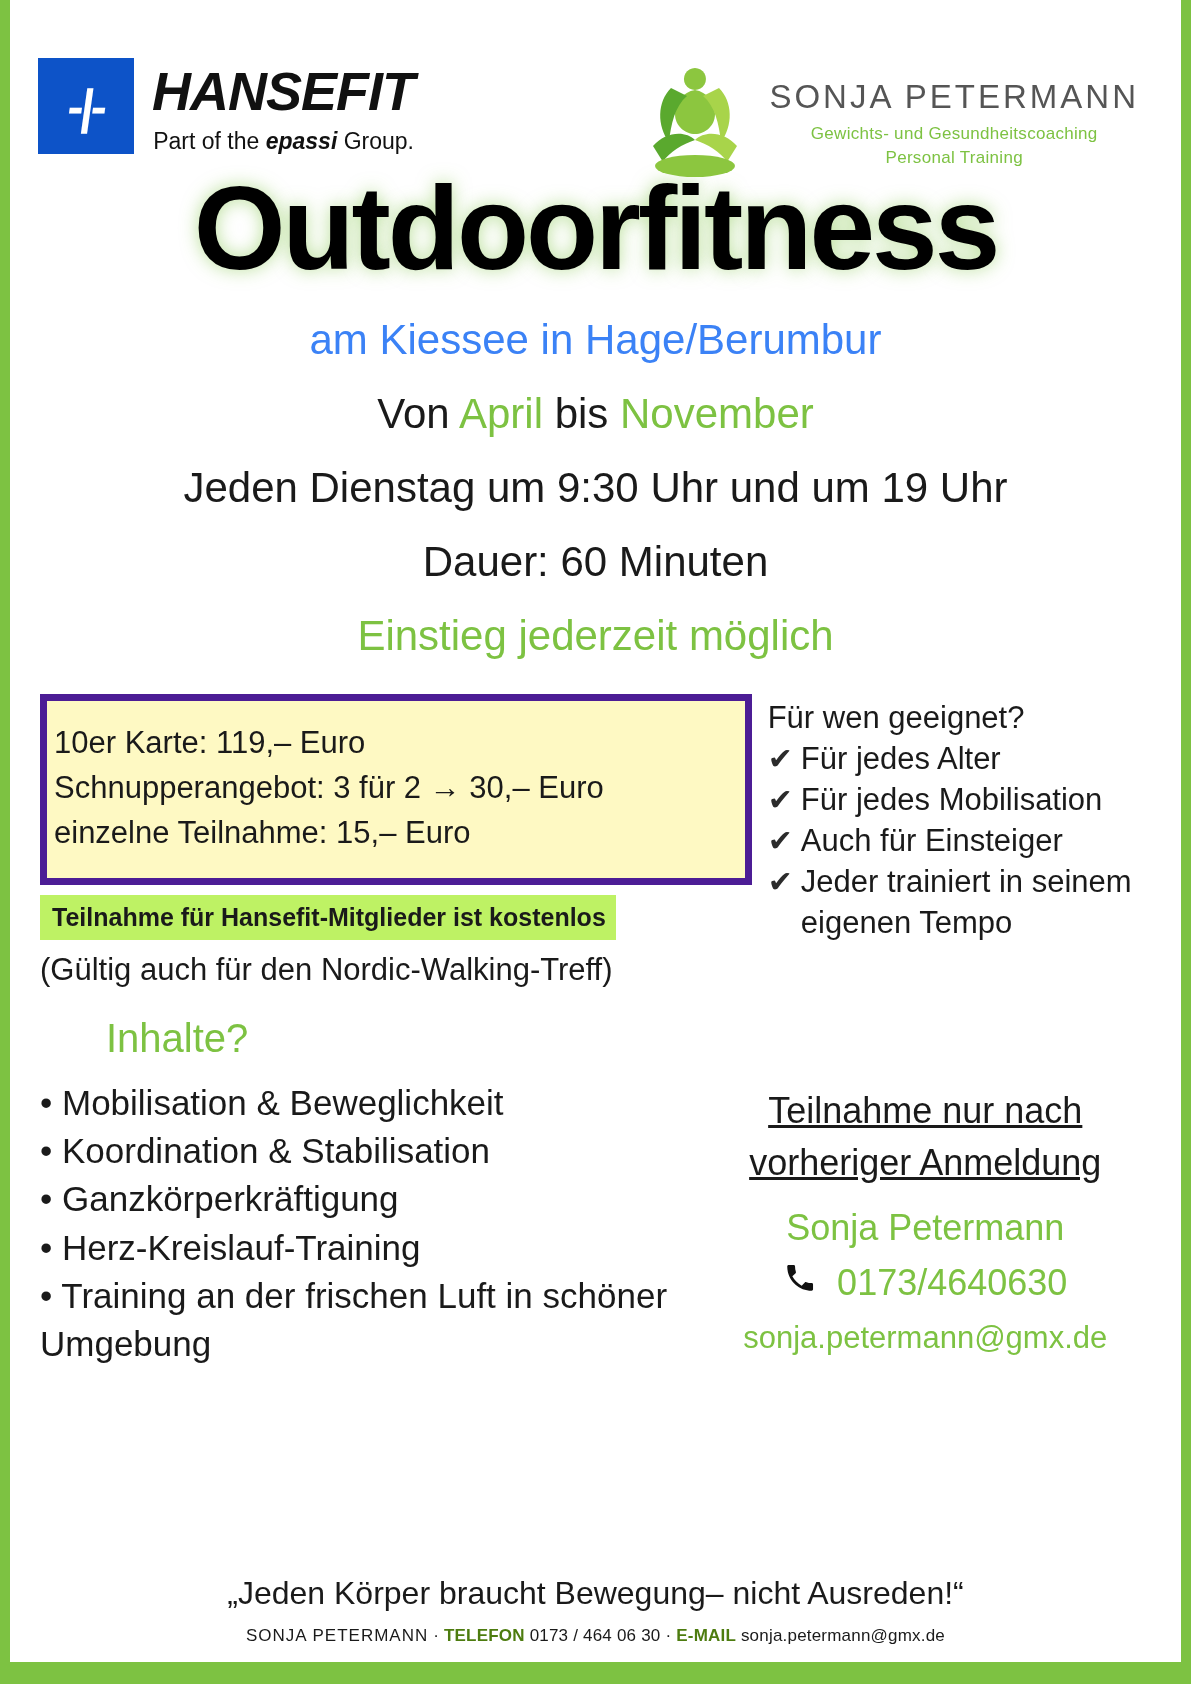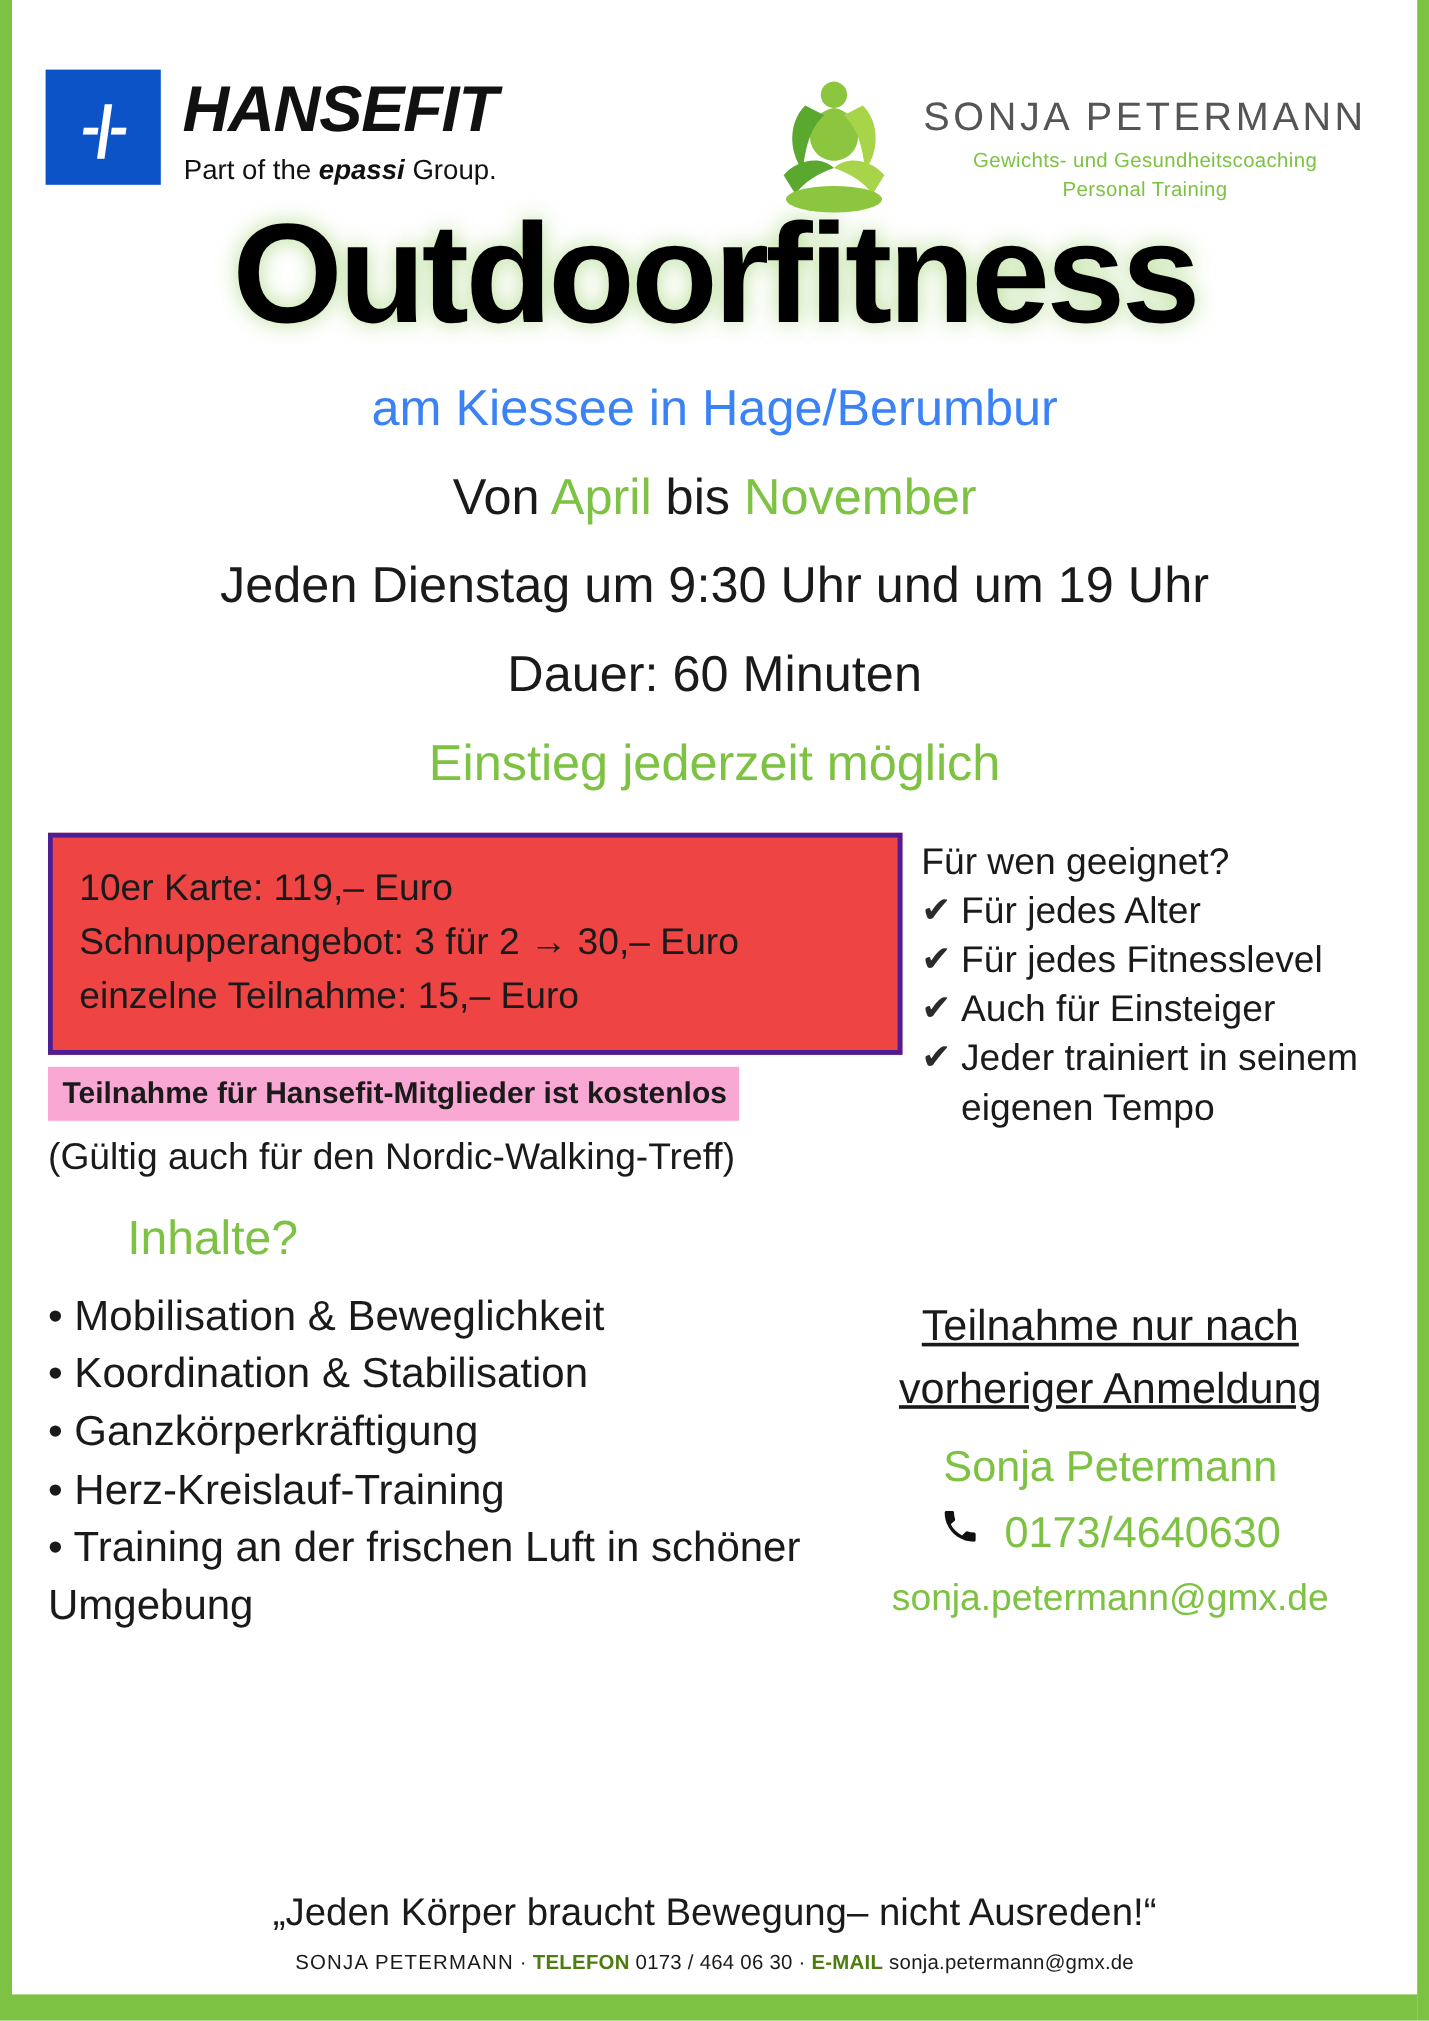--- a/index.html
+++ b/index.html
@@ -132,32 +132,32 @@
   }
   
   .mid {
     display: flex;
     margin-top: 34px;
     padding: 0 26px 0 30px;
     gap: 16px;
   }
   .left-col { width: 735px; }
   .price-box {
-    background: #ef4444;
-    border: 4px solid #4c1d95;
-    padding: 20px 22px 22px 22px;
+    background: #fef9c3;
+    border: 7px solid #4c1d95;
+    padding: 20px 22px 22px 7px;
   }
   .price-line {
     font-size: 31px;
     color: #1a1a1a;
     line-height: 1.45;
   }
   .hansefit-free {
     display: inline-block;
-    background: #f9a8d4;
+    background: #bef264;
     font-size: 25px;
     font-weight: 700;
     padding: 8px 10px 8px 12px;
     margin-top: 10px;
     color: #1a1a1a;
   }
   .valid-note {
     font-size: 31px;
     margin-top: 12px;
     color: #1a1a1a;
@@ -321,21 +321,21 @@
     </div>
 
     <div class="right-col">
       <div class="rc-head">Für wen geeignet?</div>
       <div class="check-item">
         <span class="check">✔</span>
         <span>Für jedes Alter</span>
       </div>
       <div class="check-item">
         <span class="check">✔</span>
-        <span>Für jedes Fitnesslevel</span>
+        <span>Für jedes Mobilisation</span>
       </div>
       <div class="check-item">
         <span class="check">✔</span>
         <span>Auch für Einsteiger</span>
       </div>
       <div class="check-item">
         <span class="check">✔</span>
         <span>Jeder trainiert in seinem eigenen Tempo</span>
       </div>
     </div>

